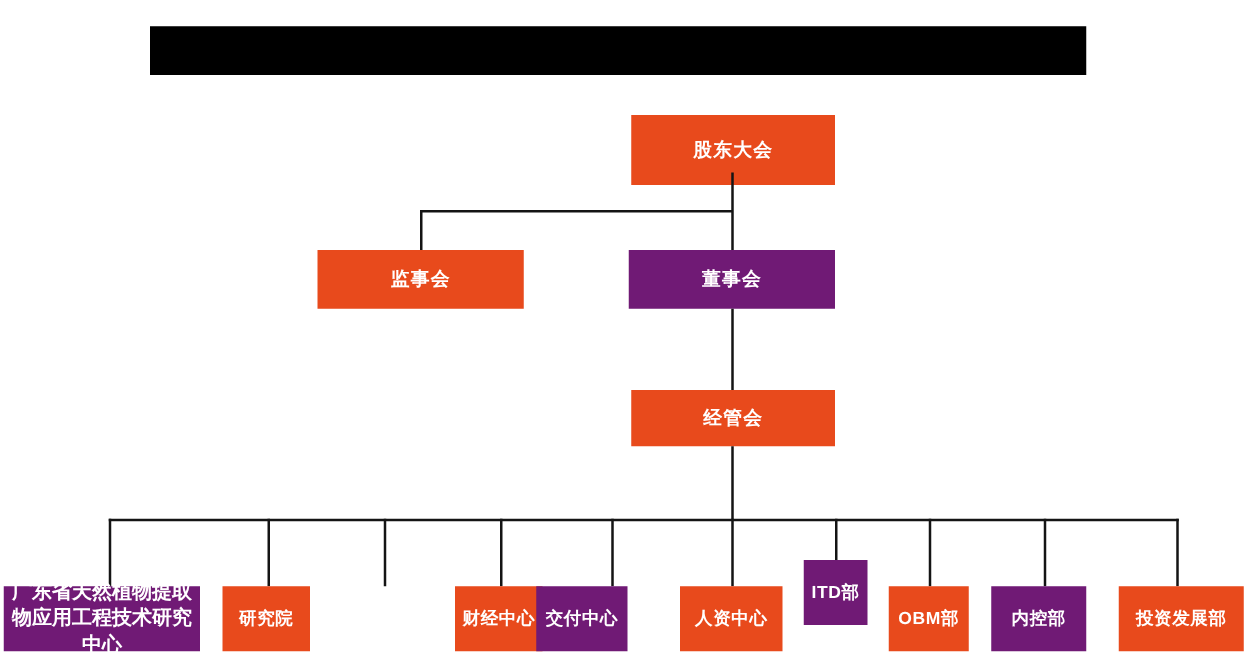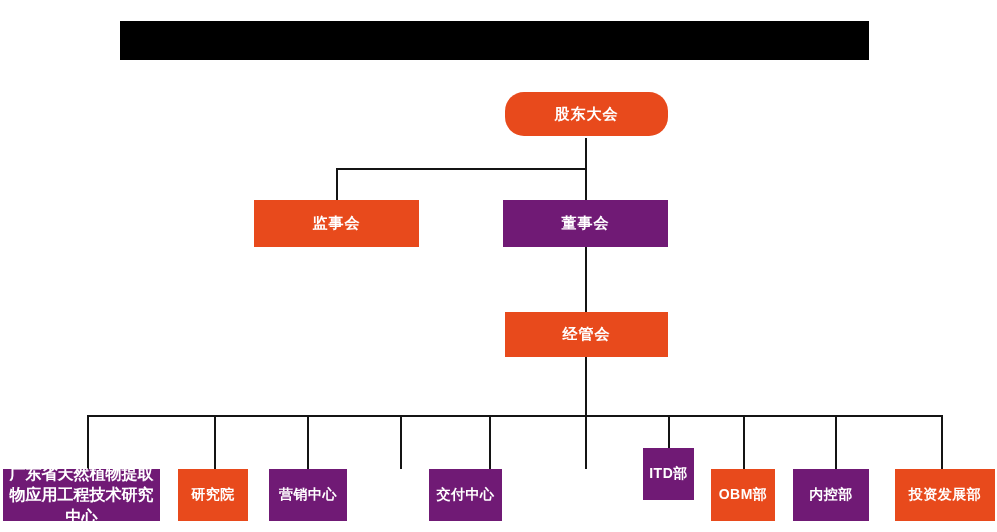--- a/index.html
+++ b/index.html
@@ -51,21 +51,21 @@
   .hline { height: 2px; }
   .vline { width: 2px; }
 </style>
 </head>
 <body>
 
 <div class="canvas">
 
   <div class="redacted"></div>
 
-  <div class="node dark lvl-main" style="left:505px; top:92px; width:163px; height:44px;border-radius:19px;">股东大会</div>
+  <div class="node dark lvl-main" style="left:505px; top:92px; width:163px; height:56px;">股东大会</div>
 
   <div class="vline" style="left:585px; top:138px; height:62px;"></div>
   <div class="hline" style="left:336px; top:168px; width:250px;"></div>
   <div class="vline" style="left:336px; top:168px; height:32px;"></div>
 
   <div class="node dark lvl-main" style="left:254px; top:200px; width:165px; height:47px;">监事会</div>
   <div class="node light lvl-main" style="left:503px; top:200px; width:165px; height:47px;">董事会</div>
 
   <div class="vline" style="left:585px; top:247px; height:65px;"></div>
 
@@ -80,20 +80,21 @@
   <div class="vline" style="left:400px; top:415px; height:54px;"></div>
   <div class="vline" style="left:489px; top:415px; height:54px;"></div>
   <div class="vline" style="left:585px; top:415px; height:54px;"></div>
   <div class="vline" style="left:668px; top:415px; height:54px;"></div>
   <div class="vline" style="left:743px; top:415px; height:54px;"></div>
   <div class="vline" style="left:835px; top:415px; height:54px;"></div>
   <div class="vline" style="left:941px; top:415px; height:54px;"></div>
 
   <div class="node light lvl-dept small" style="left:3px;   top:469px; width:157px; height:52px;">广东省天然植物提取物应用工程技术研究中心</div>
   <div class="node dark lvl-dept" style="left:178px; top:469px; width:70px;  height:52px;">研究院</div>
-  <div class="node light lvl-dept" style="left:269px; top:469px; width:78px;  height:52px;">营销中心</div>
+  <div class="node dark lvl-dept" style="left:364px; top:469px; width:70px;  height:52px;">财经中心</div>
   <div class="node light lvl-dept" style="left:429px; top:469px; width:73px;  height:52px;">交付中心</div>
+  <div class="node dark lvl-dept" style="left:544px; top:469px; width:82px;  height:52px;">人资中心</div>
   <div class="node light lvl-dept" style="left:643px; top:448px; width:51px;  height:52px;">ITD部</div>
   <div class="node dark lvl-dept" style="left:711px; top:469px; width:64px;  height:52px;">OBM部</div>
   <div class="node light lvl-dept" style="left:793px; top:469px; width:76px;  height:52px;">内控部</div>
   <div class="node dark lvl-dept" style="left:895px; top:469px; width:100px; height:52px;">投资发展部</div>
 
 </div>
 
 </body></html>

